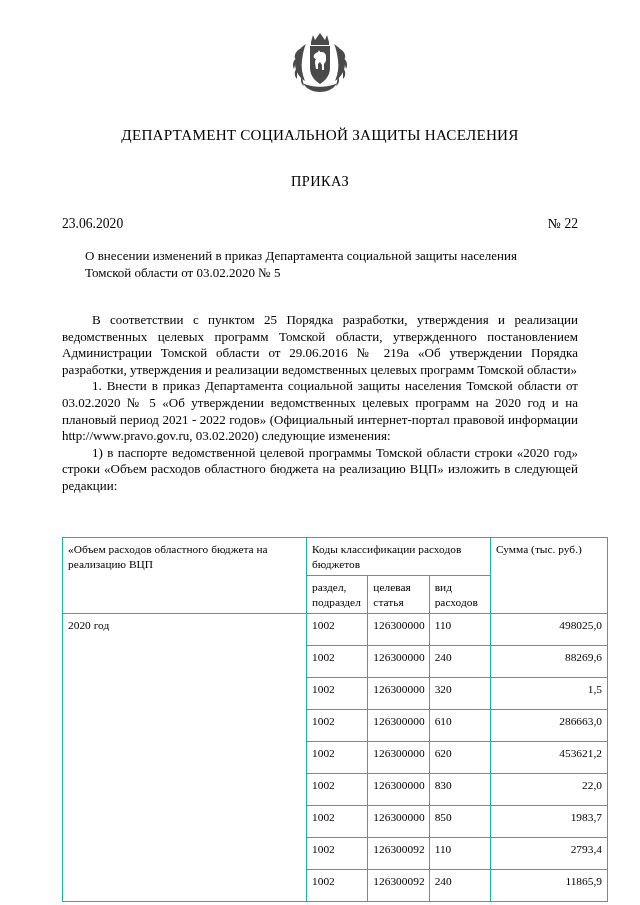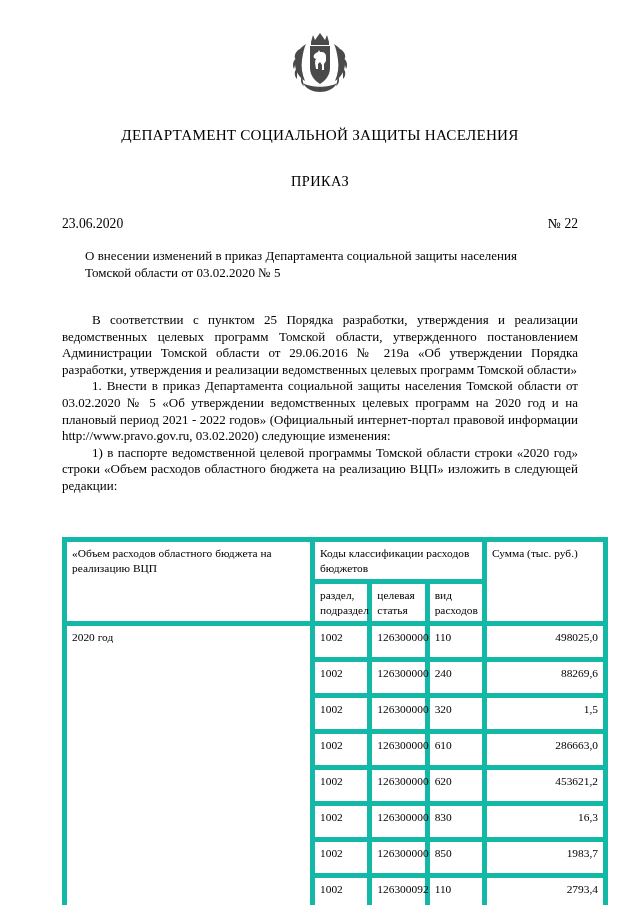--- a/index.html
+++ b/index.html
@@ -106,21 +106,21 @@
     width: 546px;
   }
   table.budget {
     border-collapse: collapse;
     width: 546px;
     font-size: 11.4px;
     line-height: 14.5px;
     table-layout: fixed;
   }
   table.budget td {
-    border: 5px solid #14b8a6;
+    border: 1px solid #14b8a6;
     padding: 4px 5px 4px 5px;
     vertical-align: top;
     font-weight: normal;
   }
   td.c-name   { width: 233px; }
   td.c-rsub   { width: 73px;  }
   td.c-target { width: 72px;  }
   td.c-kind   { width: 62px;  }
   td.c-sum    { width: 106px; text-align: right; }
   td.hdr-codes { text-align: left; }
@@ -229,21 +229,21 @@
         <tr>
           <td class="c-rsub row-h">1002</td>
           <td class="c-target row-h">126300000</td>
           <td class="c-kind row-h">620</td>
           <td class="c-sum row-h num">453621,2</td>
         </tr>
         <tr>
           <td class="c-rsub row-h">1002</td>
           <td class="c-target row-h">126300000</td>
           <td class="c-kind row-h">830</td>
-          <td class="c-sum row-h num">16,3</td>
+          <td class="c-sum row-h num">22,0</td>
         </tr>
         <tr>
           <td class="c-rsub row-h">1002</td>
           <td class="c-target row-h">126300000</td>
           <td class="c-kind row-h">850</td>
           <td class="c-sum row-h num">1983,7</td>
         </tr>
         <tr>
           <td class="c-rsub row-h">1002</td>
           <td class="c-target row-h">126300092</td>

